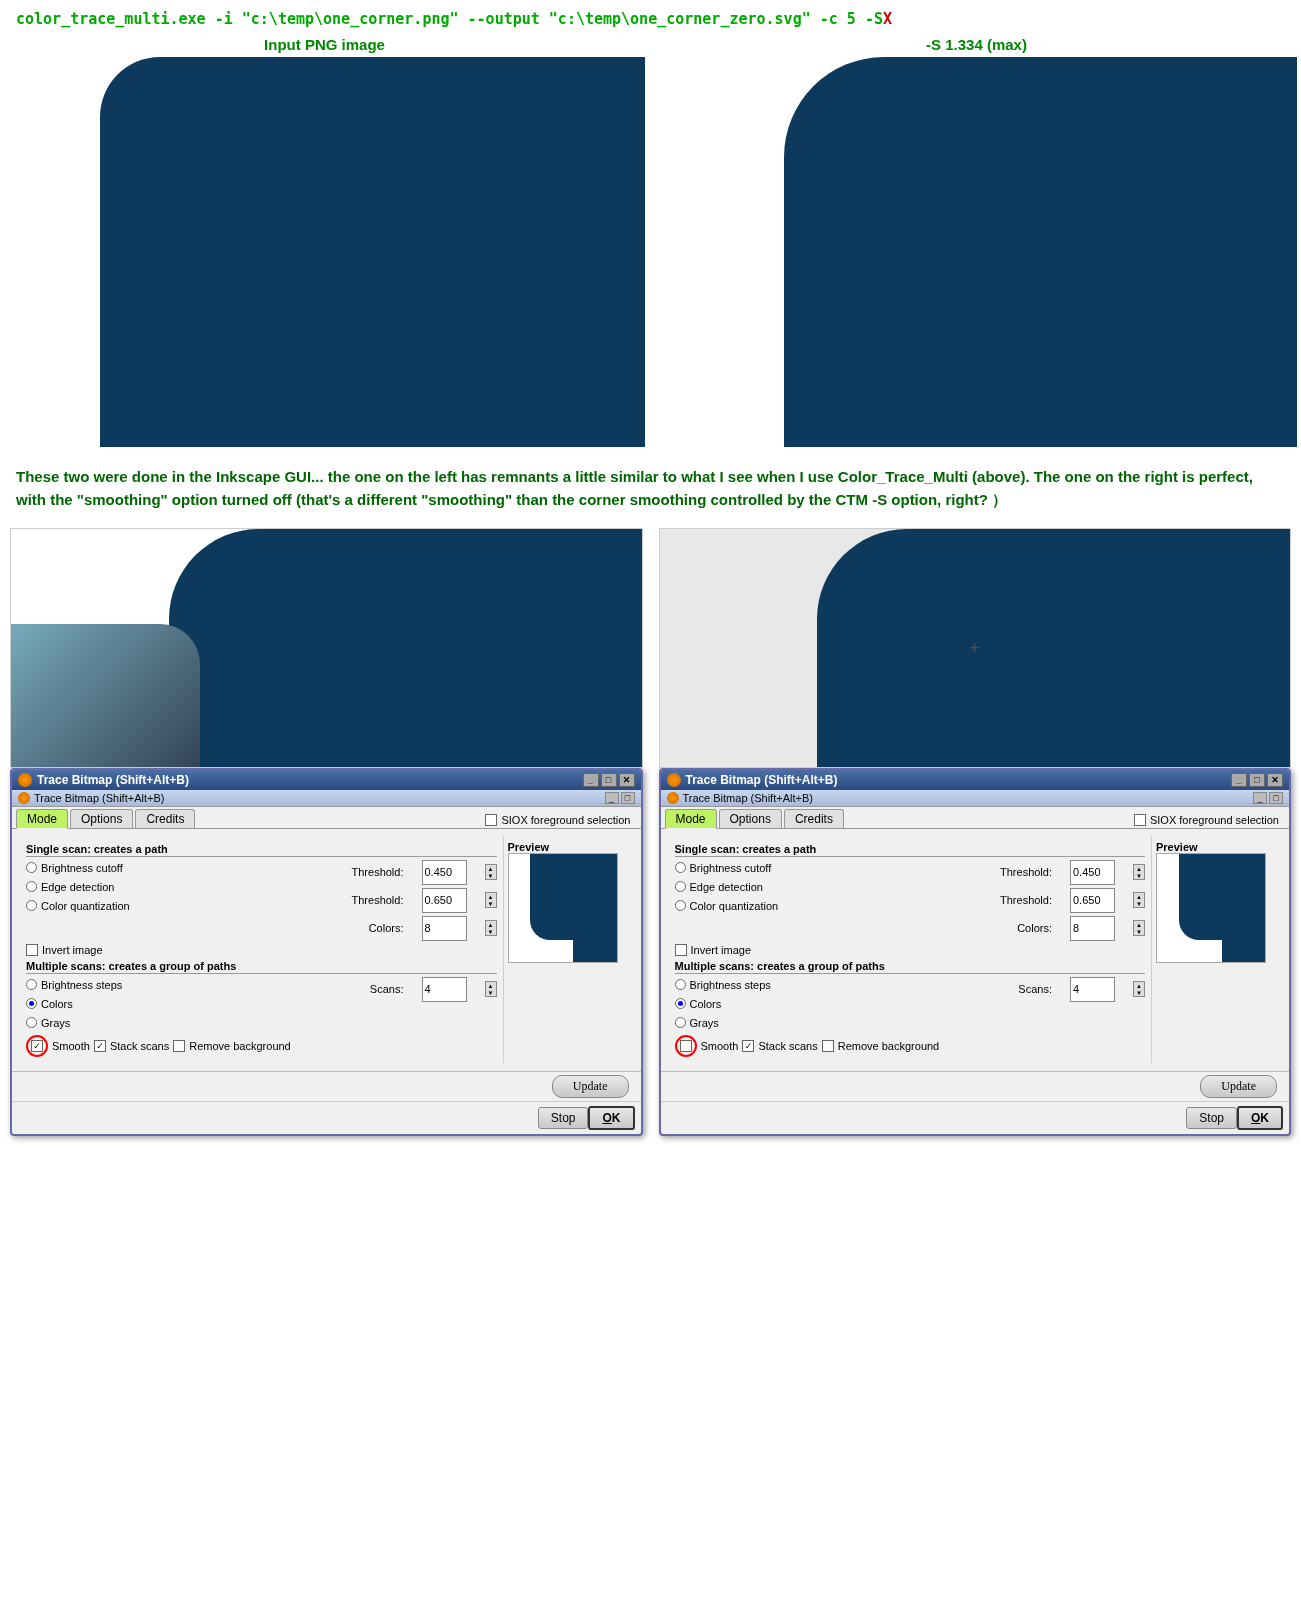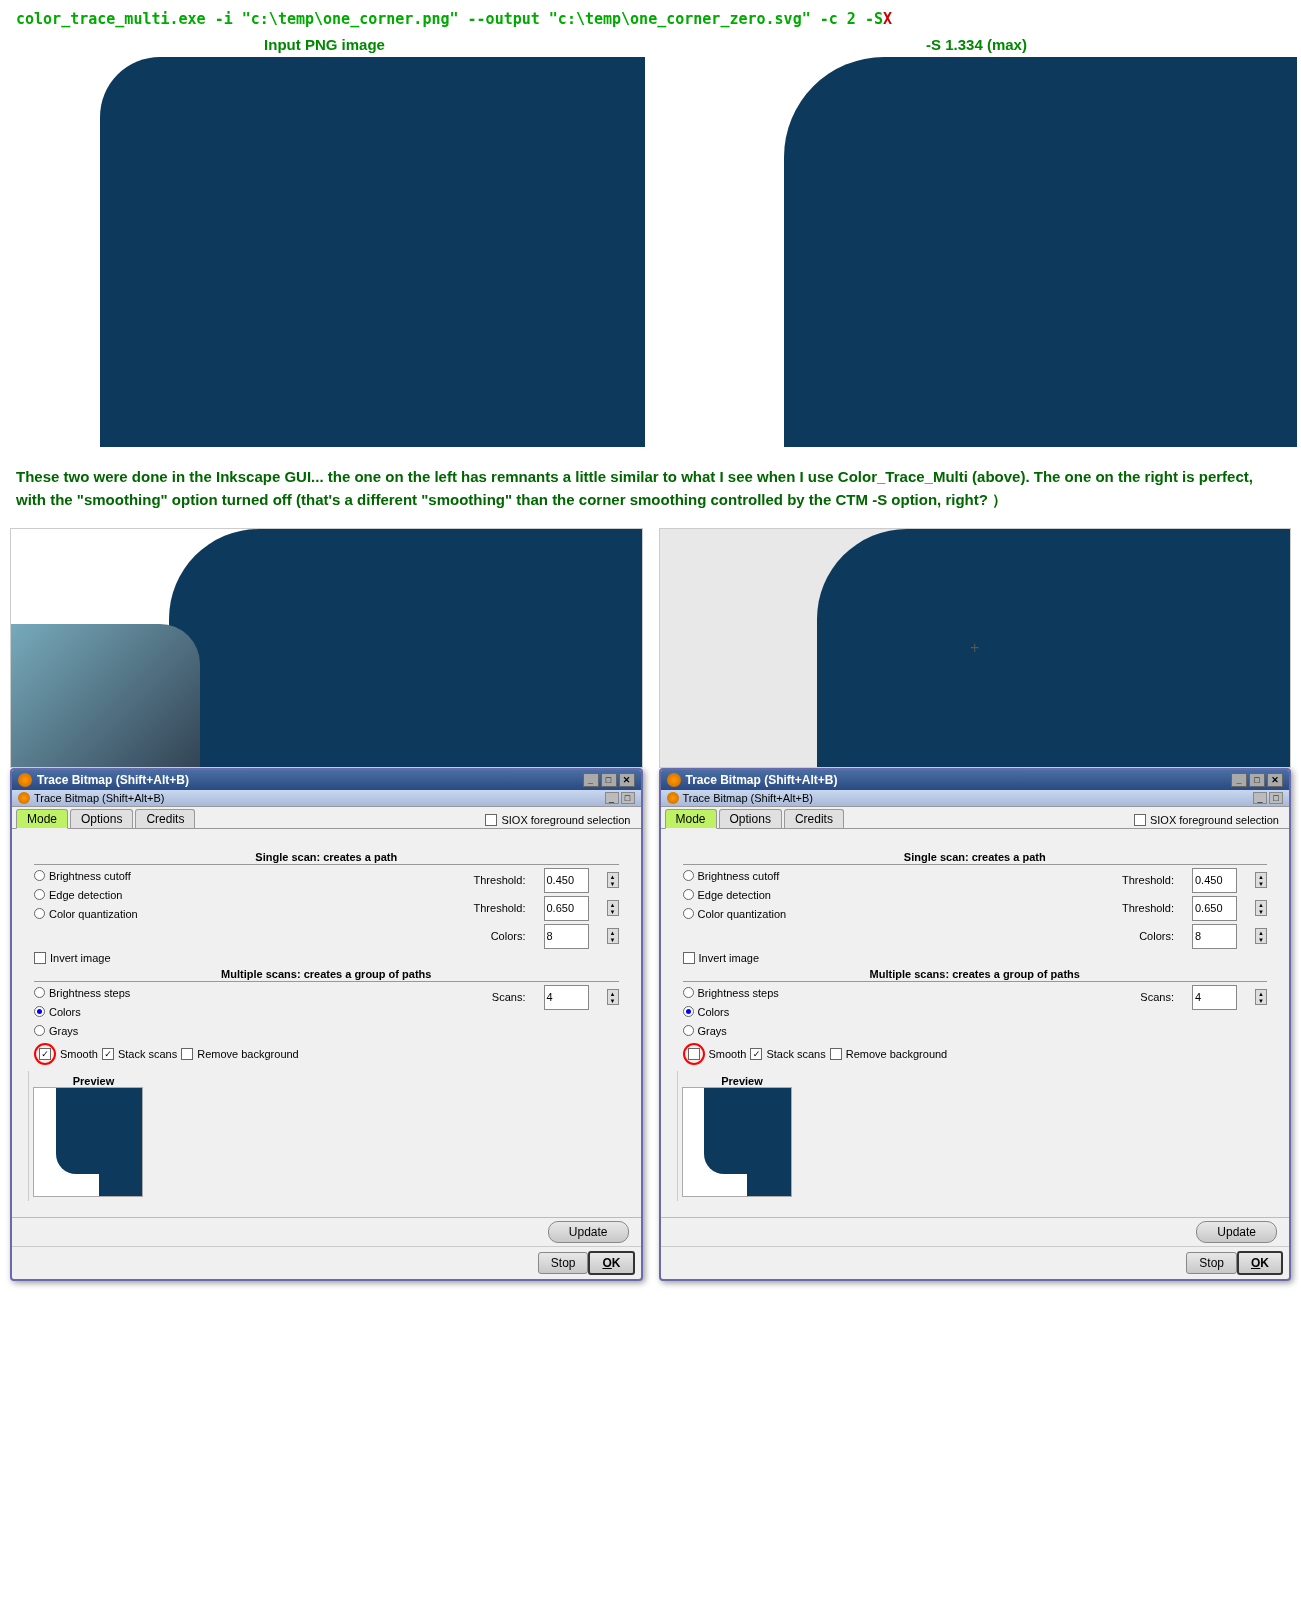--- a/index.html
+++ b/index.html
@@ -273,23 +273,21 @@
       display: inline-flex;
       align-items: center;
       justify-content: center;
       font-size: 9px;
       flex-shrink: 0;
     }
 
     
     .dialog-body {
       display: flex;
-      flex-direction: column;
-      padding: 16px;
-      text-align: center;
+      padding: 8px;
     }
     .dialog-left {
       flex: 1;
       padding: 4px 6px;
     }
     .dialog-right {
       width: 130px;
       padding: 4px;
       border-left: 1px solid #ccc;
     }
@@ -412,20 +410,21 @@
       padding: 4px 6px;
       border-top: 1px solid #ccc;
     }
     .update-btn {
       padding: 3px 20px;
       background: linear-gradient(to bottom, #e8e8e8, #c8c8c8);
       border: 1px solid #888;
       font-size: 12px;
       cursor: pointer;
       border-radius: 10px;
+      font-family: Liberation Serif, serif;
     }
     .stop-btn {
       padding: 3px 12px;
       background: linear-gradient(to bottom, #e8e8e8, #c8c8c8);
       border: 1px solid #888;
       font-size: 12px;
       cursor: pointer;
       border-radius: 3px;
     }
     .ok-btn {
@@ -490,21 +489,21 @@
       font-size: 16px;
       color: #555;
       top: 50%; left: 50%;
       transform: translate(-50%, -50%);
     }
   </style>
 </head>
 <body>
 
 <div class="command-line">
-  <span>color_trace_multi.exe -i "c:\temp\one_corner.png" --output "c:\temp\one_corner_zero.svg" -c 2 -S</span><span class="red-part">X</span>
+  <span>color_trace_multi.exe -i "c:\temp\one_corner.png" --output "c:\temp\one_corner_zero.svg" -c 5 -S</span><span class="red-part">X</span>
 </div>
 
 <div class="comparison-row">
 
   <div class="comparison-col img-col1">
     <div class="col-label">Input PNG image</div>
     <div class="img-placeholder">
       <div class="dark-shape"></div>
     </div>
   </div>

